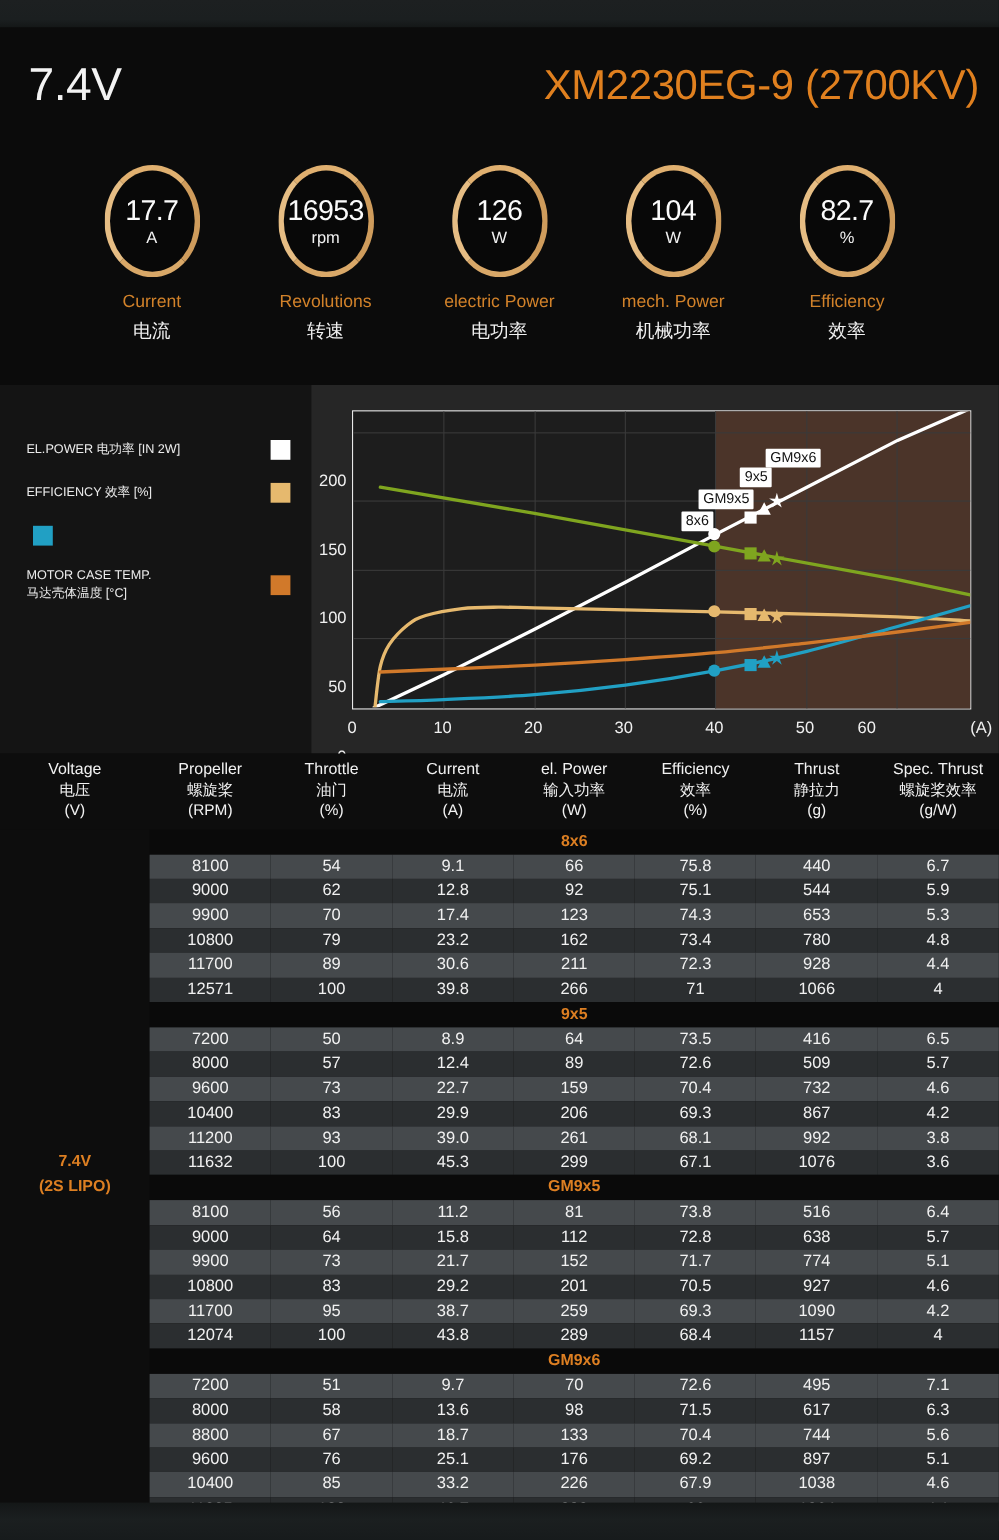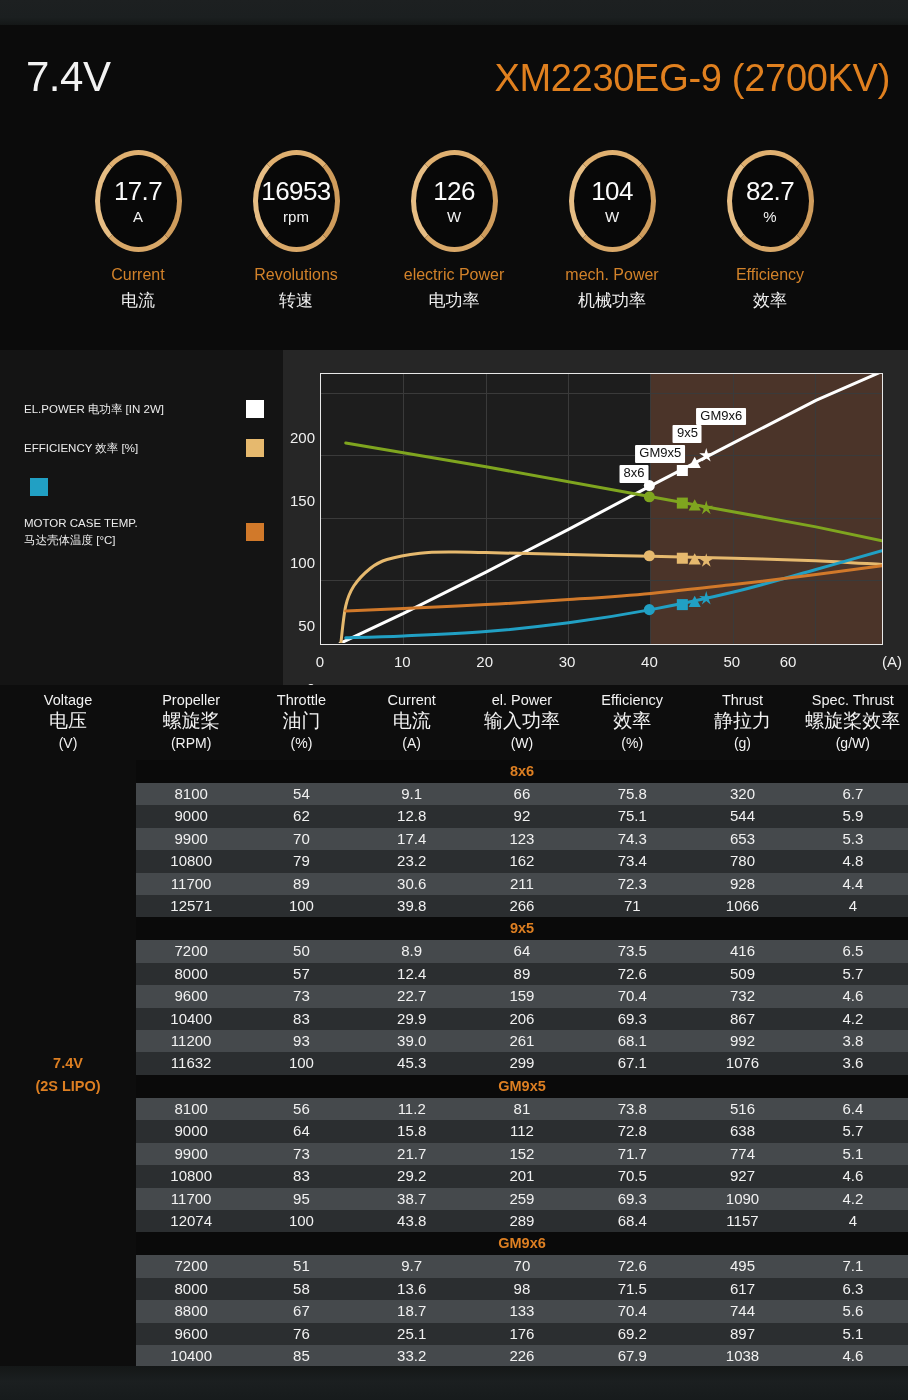--- a/index.html
+++ b/index.html
@@ -69,21 +69,21 @@
             padding:1px 4px 2px; border-radius:1px; white-space:nowrap;
             transform:translate(-50%,-50%); line-height:1.15; }
 
   
   .table { position:absolute; left:0; top:685px; width:908px; height:681px; background:#0d0d0d; }
   table { border-collapse:collapse; width:908px; table-layout:fixed; }
   col.c0 { width:136px; }
   col.cx { width:110.25px; }
   th { font-weight:400; color:#f2f2f2; vertical-align:bottom; padding:6px 0 8px; }
   .th-en { font-size:14.5px; line-height:1.25; }
-  .th-cn { font-size:19px; line-height:1.3;text-align:center; }
+  .th-cn { font-size:14px; line-height:1.3;text-align:center; }
   .th-u  { font-size:14px; line-height:1.3; }
   td { text-align:center; font-size:15px; color:#f1f1f1; height:22.4px;
        line-height:22.4px; padding:0; }
   .grp td { color:#dd7f22; font-weight:bold; font-size:14.5px; background:#0a0a0a;
             height:23px; line-height:23px; }
   tr.odd  td { background:#45494c; }
   tr.even td { background:#2b2e30; }
   .voltcell { color:#dd8b3a; font-size:17px; line-height:1.5; text-align:center;
               background:#0d0d0d !important; vertical-align:middle; }
 </style>
@@ -285,21 +285,21 @@
               <div>(2S LIPO)</div>
             </td>
             <td colspan="7">8x6</td>
           </tr>
           <tr class="odd">
             <td>8100</td>
             <td>54</td>
             <td>9.1</td>
             <td>66</td>
             <td>75.8</td>
-            <td>320</td>
+            <td>440</td>
             <td>6.7</td>
           </tr>
           <tr class="even">
             <td>9000</td>
             <td>62</td>
             <td>12.8</td>
             <td>92</td>
             <td>75.1</td>
             <td>544</td>
             <td>5.9</td>

